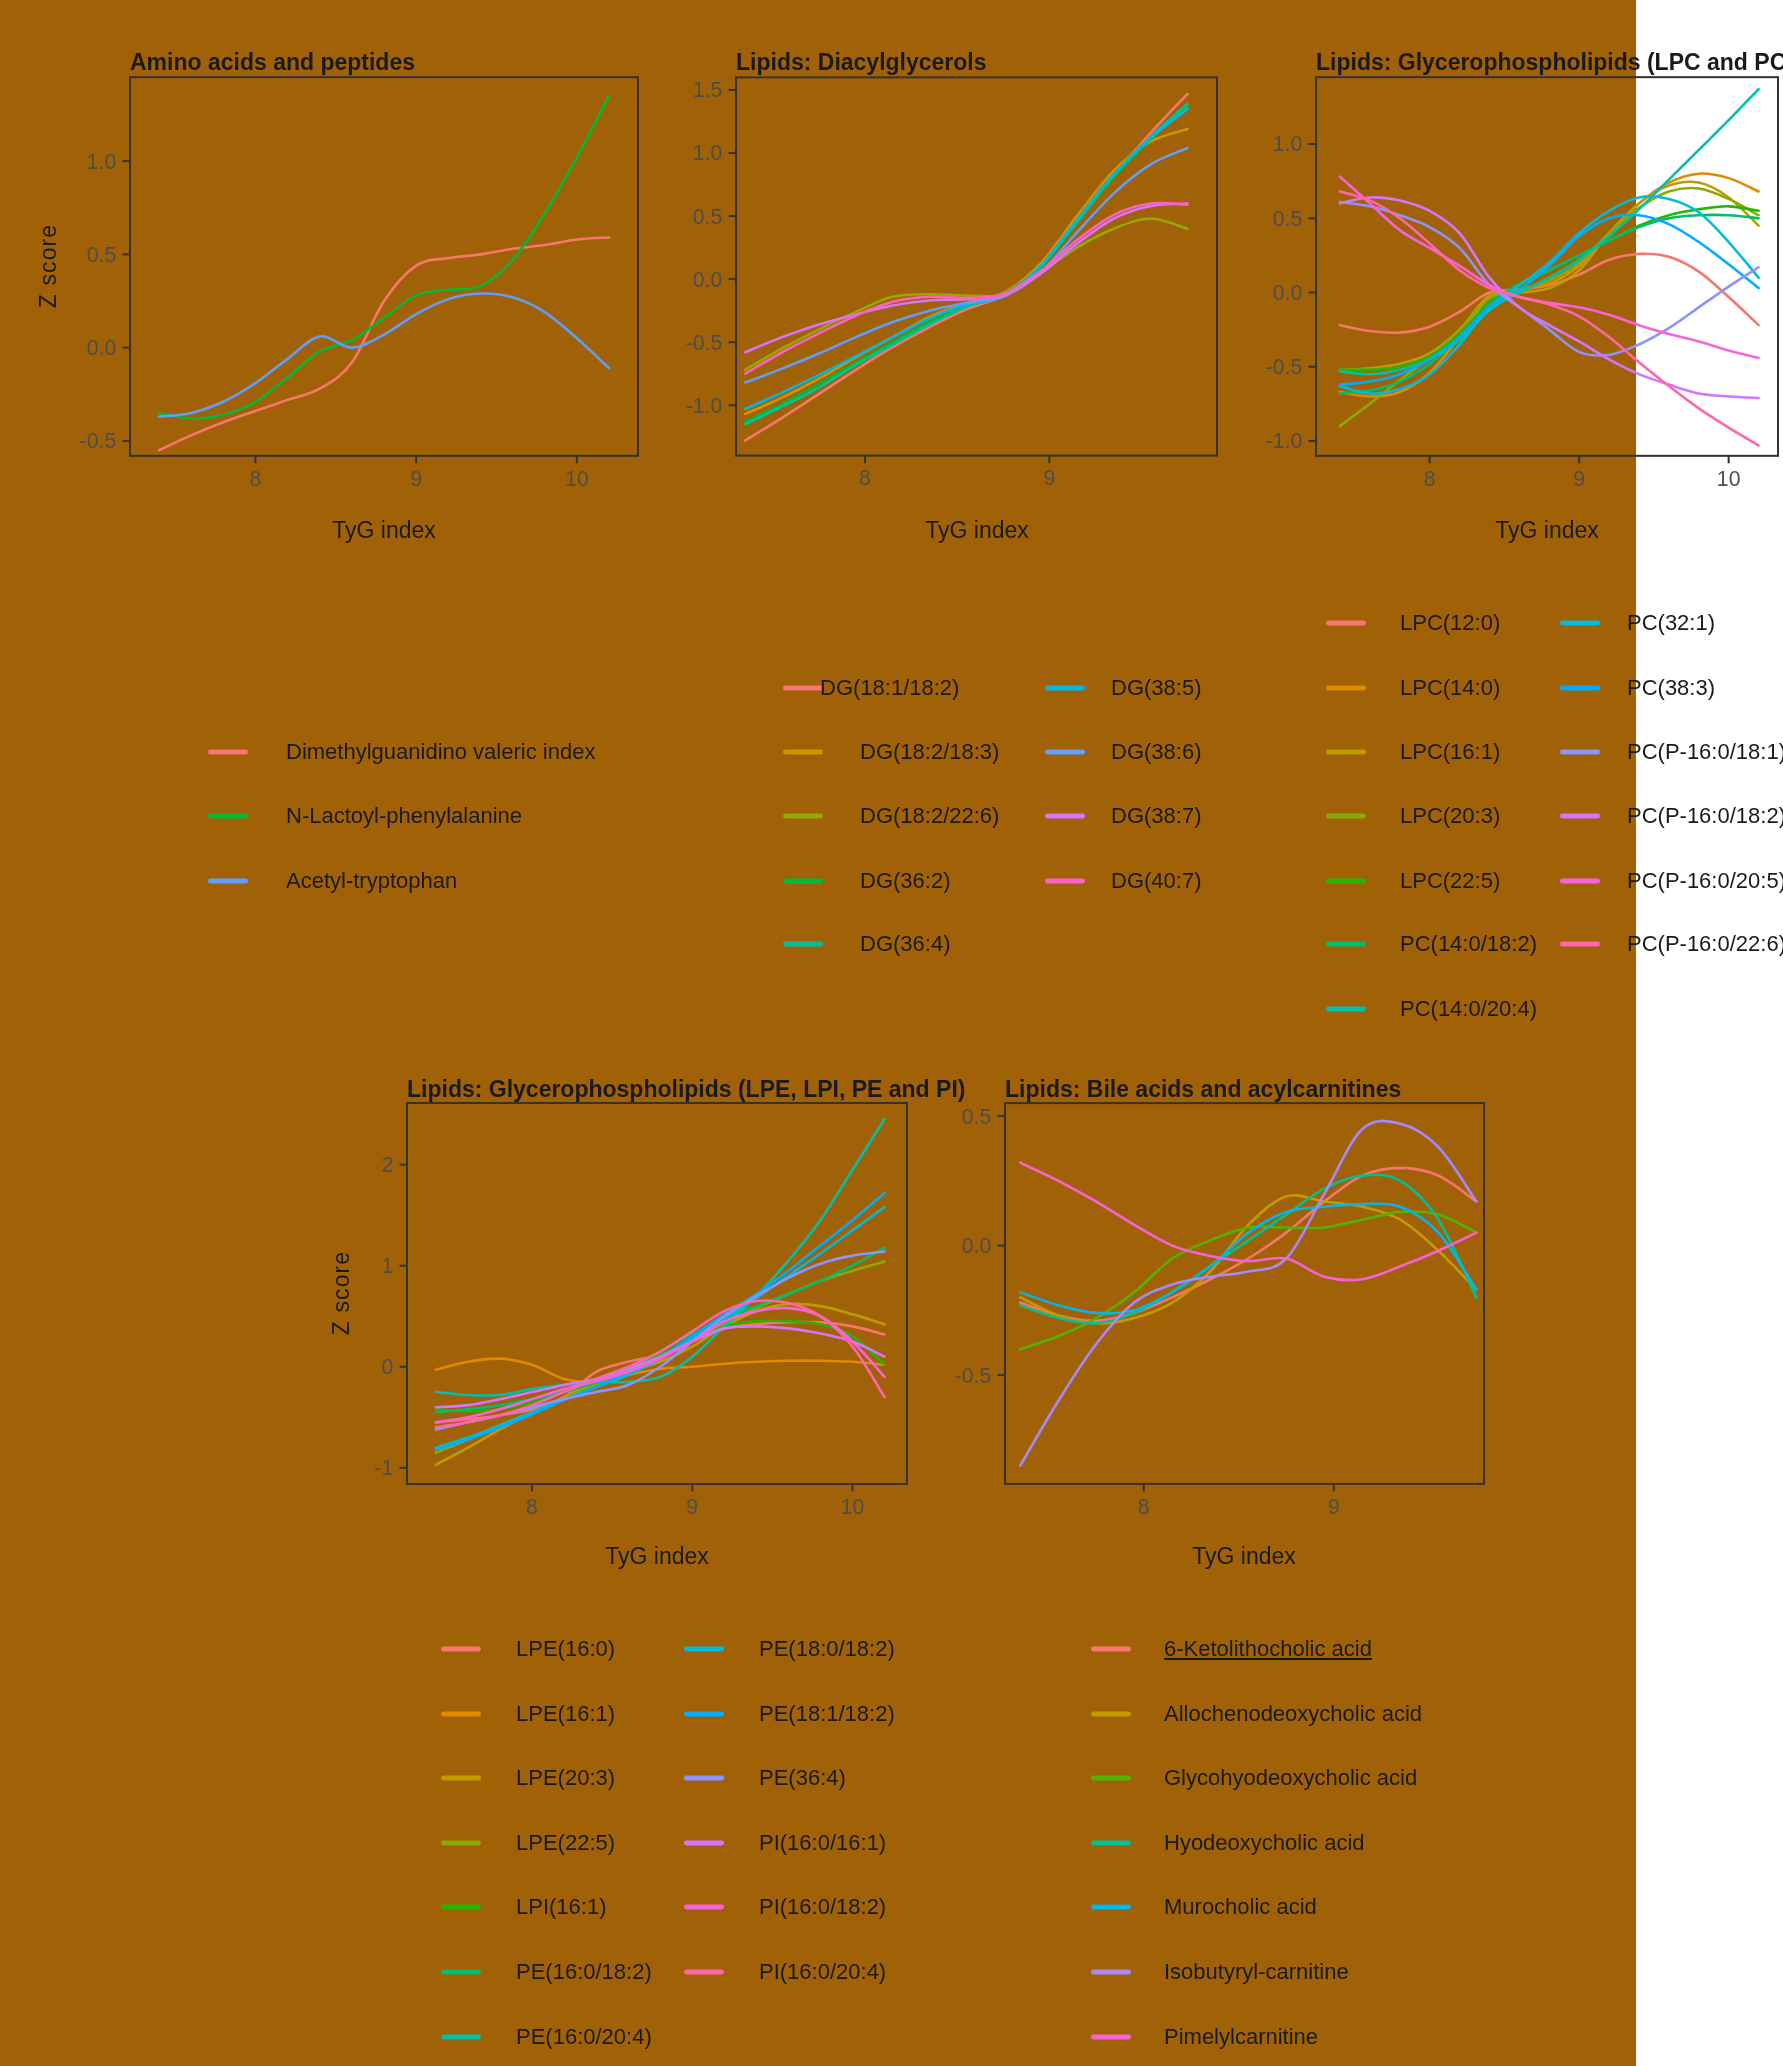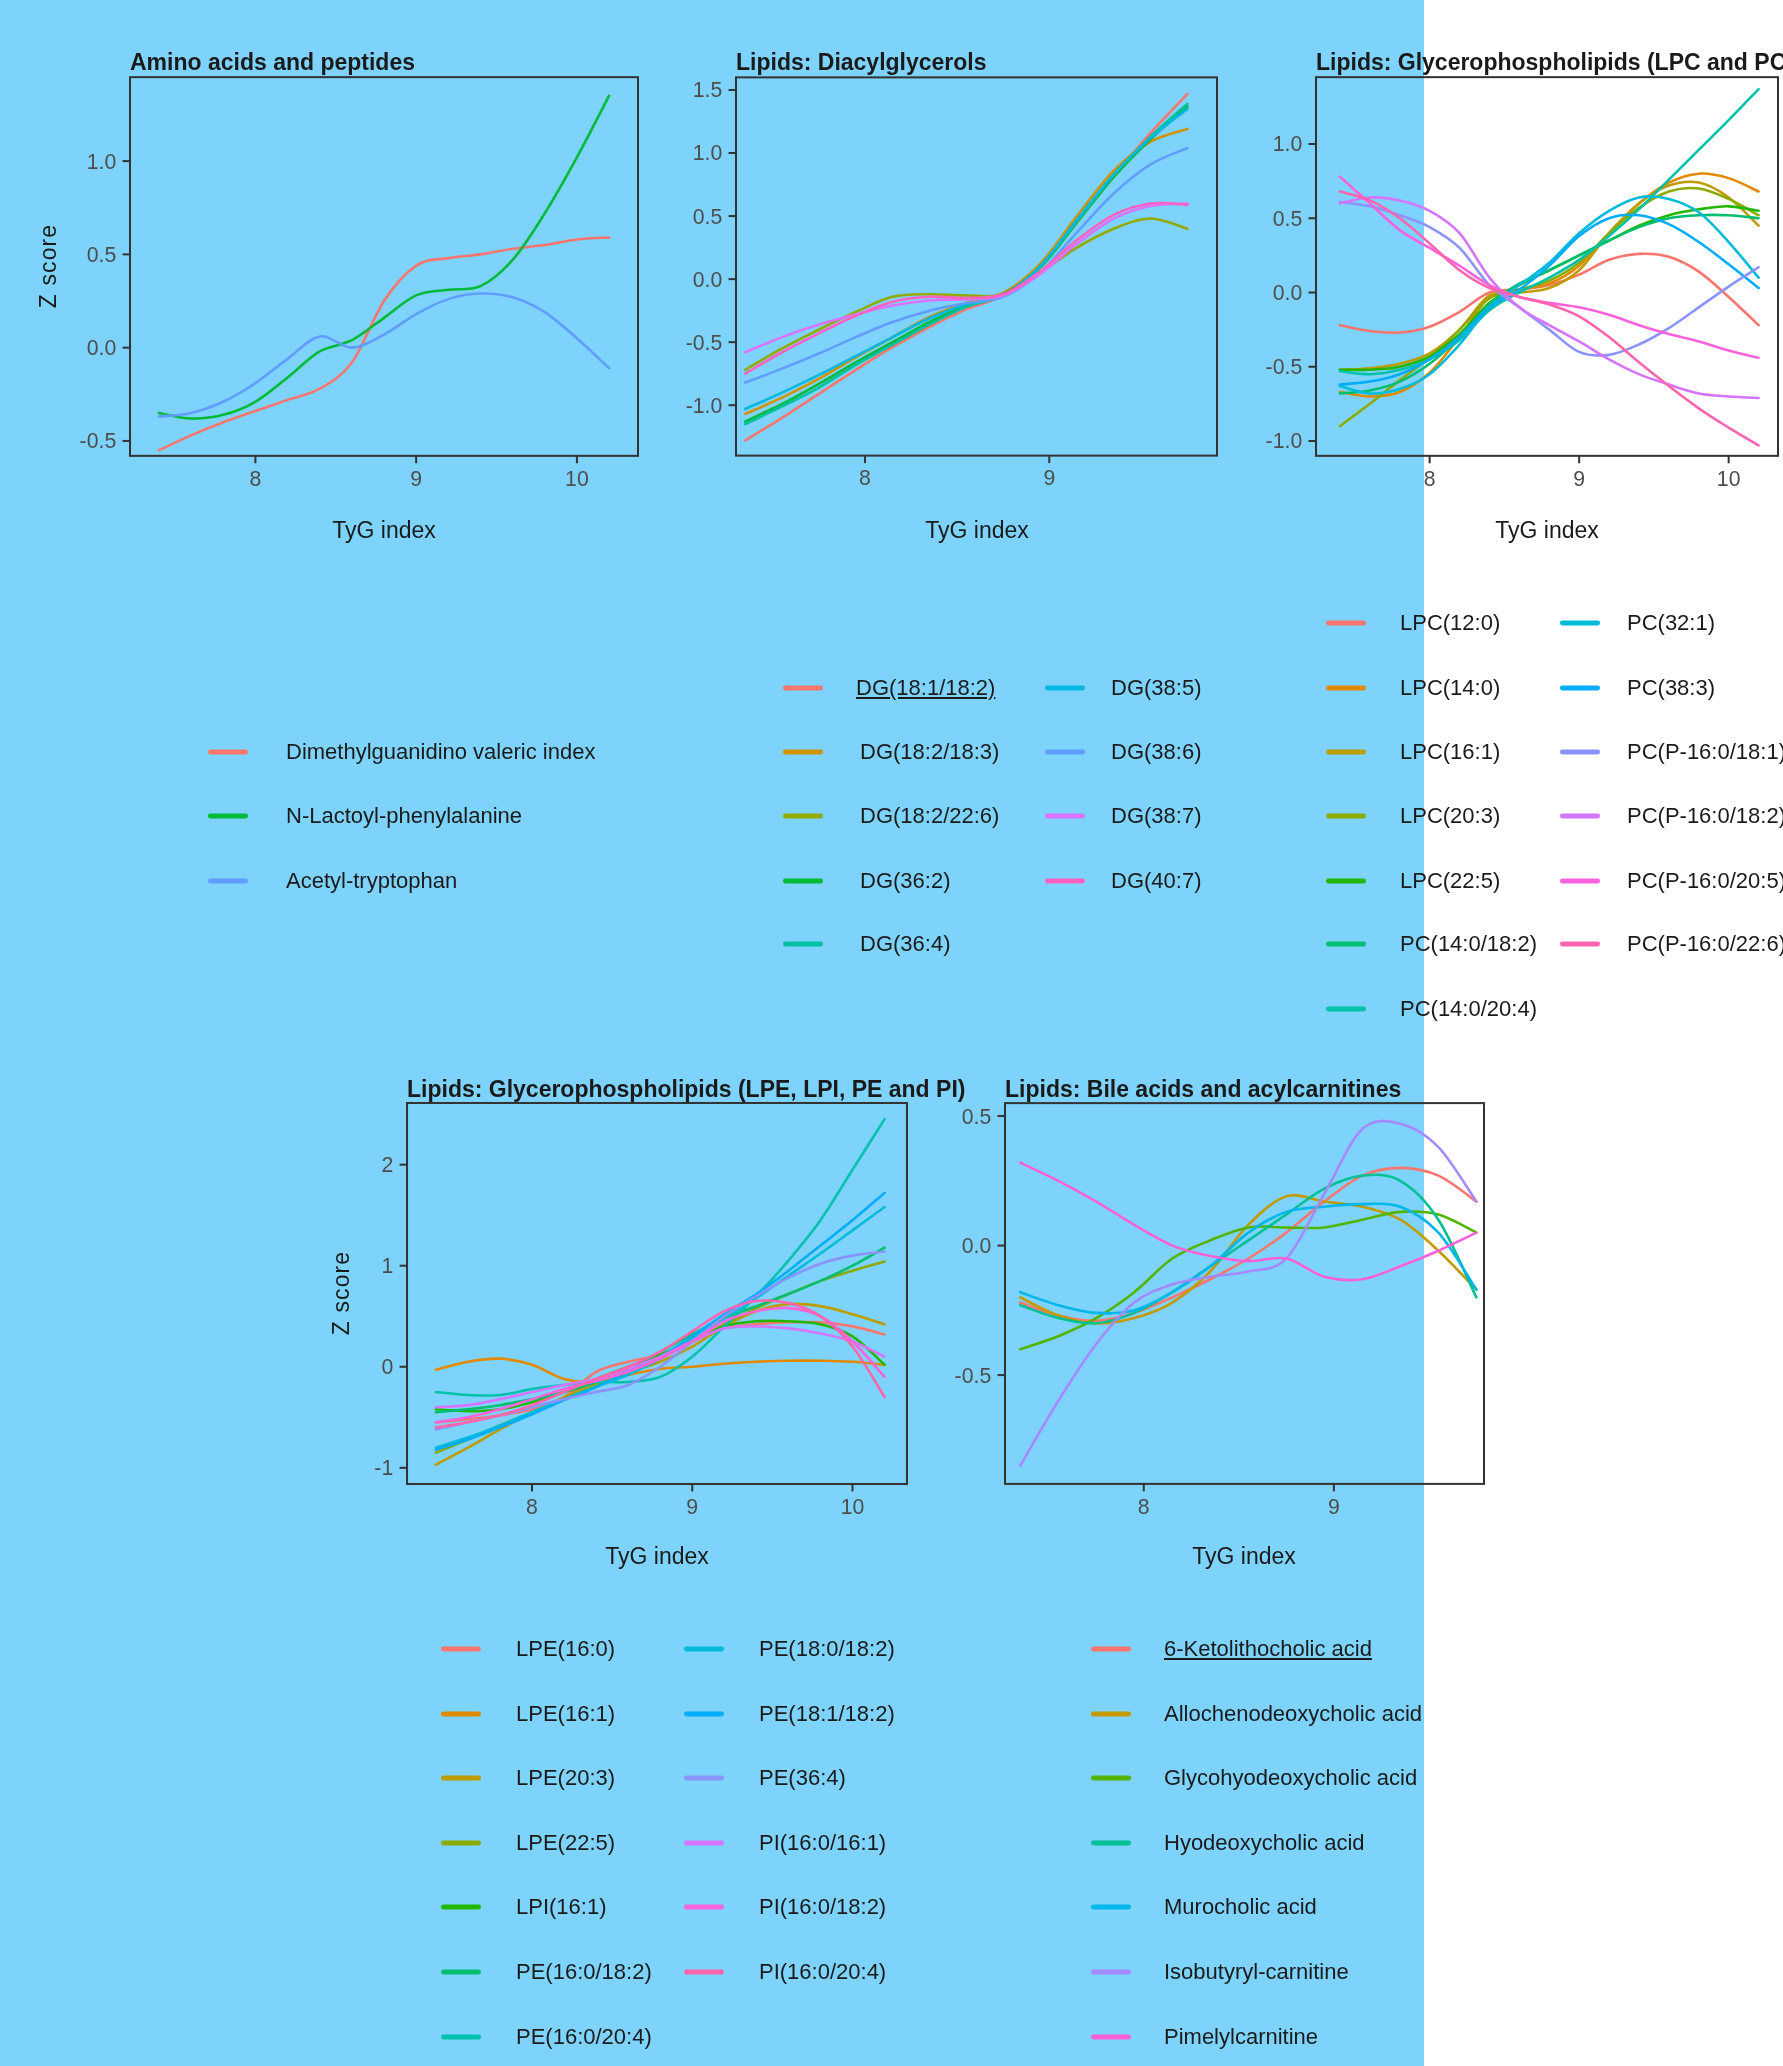--- a/index.html
+++ b/index.html
@@ -1,17 +1,17 @@
 <!DOCTYPE html>
 <html style="font-size:9.2px"><head>
 <meta charset="utf-8">
 <style>
   html,body{margin:0;padding:0;background:#ffffff;}
   body{width:1784px;height:2066px;position:relative;font-family:"Liberation Sans",sans-serif;}
-  .figure{position:absolute;left:0;top:0;width:1424px;height:2066px;background:#7dd3fc;}
+  .figure{position:absolute;left:0;top:0;width:1636px;height:2066px;background:#a16207;}
   .panel-title{position:absolute;font-size:23px;color:#1a1a1a;white-space:nowrap;line-height:27.6px;}
   .xlab{position:absolute;font-size:23px;color:#1a1a1a;transform:translateX(-50%);white-space:nowrap;}
   .ylab{position:absolute;font-size:23px;color:#1a1a1a;transform:translate(-50%,-50%) rotate(-90deg);white-space:nowrap;letter-spacing:1.1px;}
   .plot{position:absolute;}
   .plot svg{overflow:visible;display:block;}
   .legend{position:absolute;left:0;top:0;width:100%;height:100%;}
   .legend-swatch{position:absolute;width:40px;height:5.2px;border-radius:2.3px;transform:translateY(-50%);}
   .legend-label{position:absolute;font-size:22px;color:#1a1a1a;transform:translateY(-50%);white-space:nowrap;}
   .tick-text{font-family:"Liberation Sans",sans-serif;font-size:37px;fill:#4d4d4d;}
 </style>
@@ -192,21 +192,21 @@
   <span class="legend-label" style="left: 286px; top: 752px;">Dimethylguanidino valeric index</span>
 
   <span class="legend-swatch" style="left: 208px; top: 816px; background: rgb(0, 186, 56);"></span>
   <span class="legend-label" style="left: 286px; top: 816px;">N-Lactoyl-phenylalanine</span>
 
   <span class="legend-swatch" style="left: 208px; top: 881px; background: rgb(97, 156, 255);"></span>
   <span class="legend-label" style="left: 286px; top: 881px;">Acetyl-tryptophan</span>
 </div>
   <div class="legend">
   <span class="legend-swatch" style="left: 783px; top: 688px; background: rgb(248, 118, 109);"></span>
-  <span class="legend-label" style="left: 856px; top: 688px; text-decoration: underline;">DG(18:1/18:2)</span>
+  <span class="legend-label" style="left: 820px; top: 688px;">DG(18:1/18:2)</span>
 
   <span class="legend-swatch" style="left: 783px; top: 752px; background: rgb(211, 146, 0);"></span>
   <span class="legend-label" style="left: 860px; top: 752px;">DG(18:2/18:3)</span>
 
   <span class="legend-swatch" style="left: 783px; top: 816px; background: rgb(147, 170, 0);"></span>
   <span class="legend-label" style="left: 860px; top: 816px;">DG(18:2/22:6)</span>
 
   <span class="legend-swatch" style="left: 783px; top: 881px; background: rgb(0, 186, 56);"></span>
   <span class="legend-label" style="left: 860px; top: 881px;">DG(36:2)</span>
 

